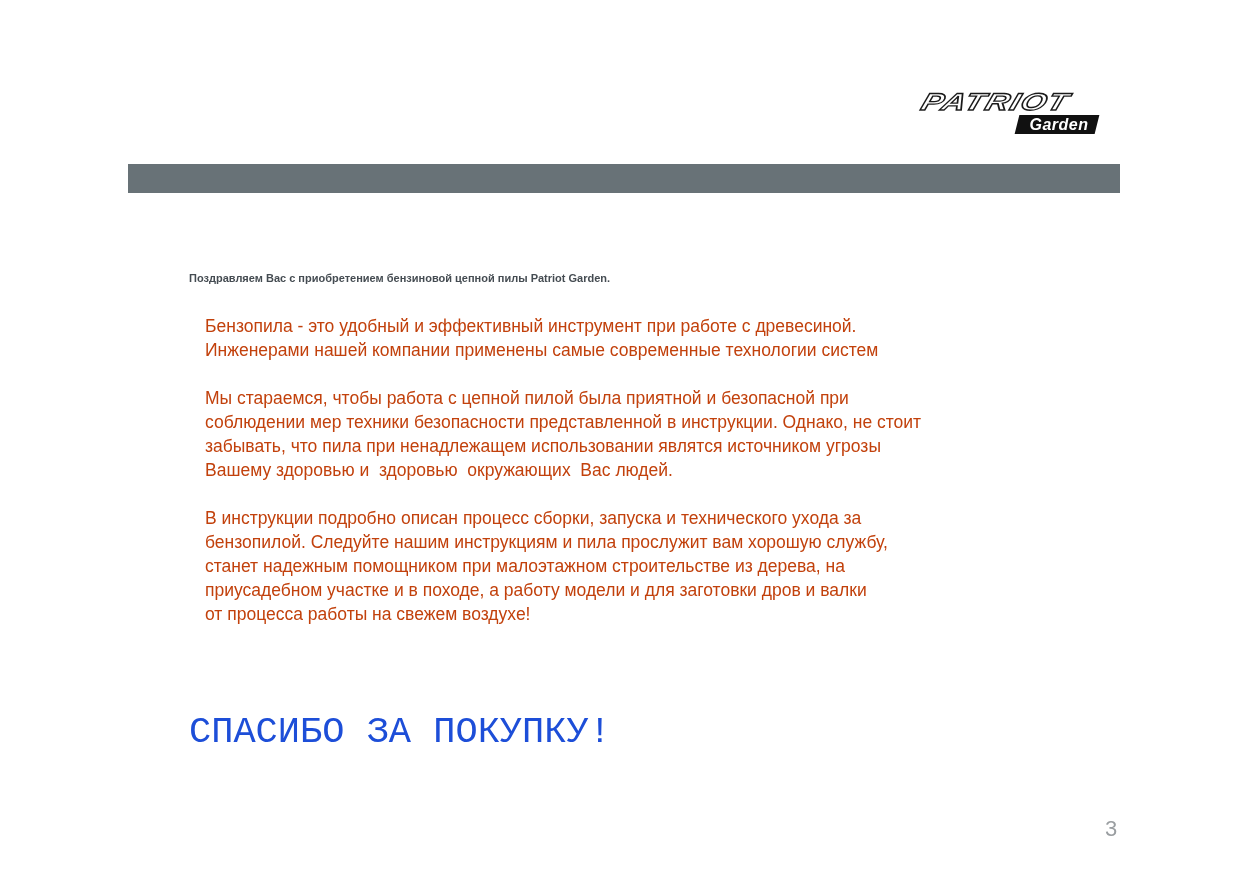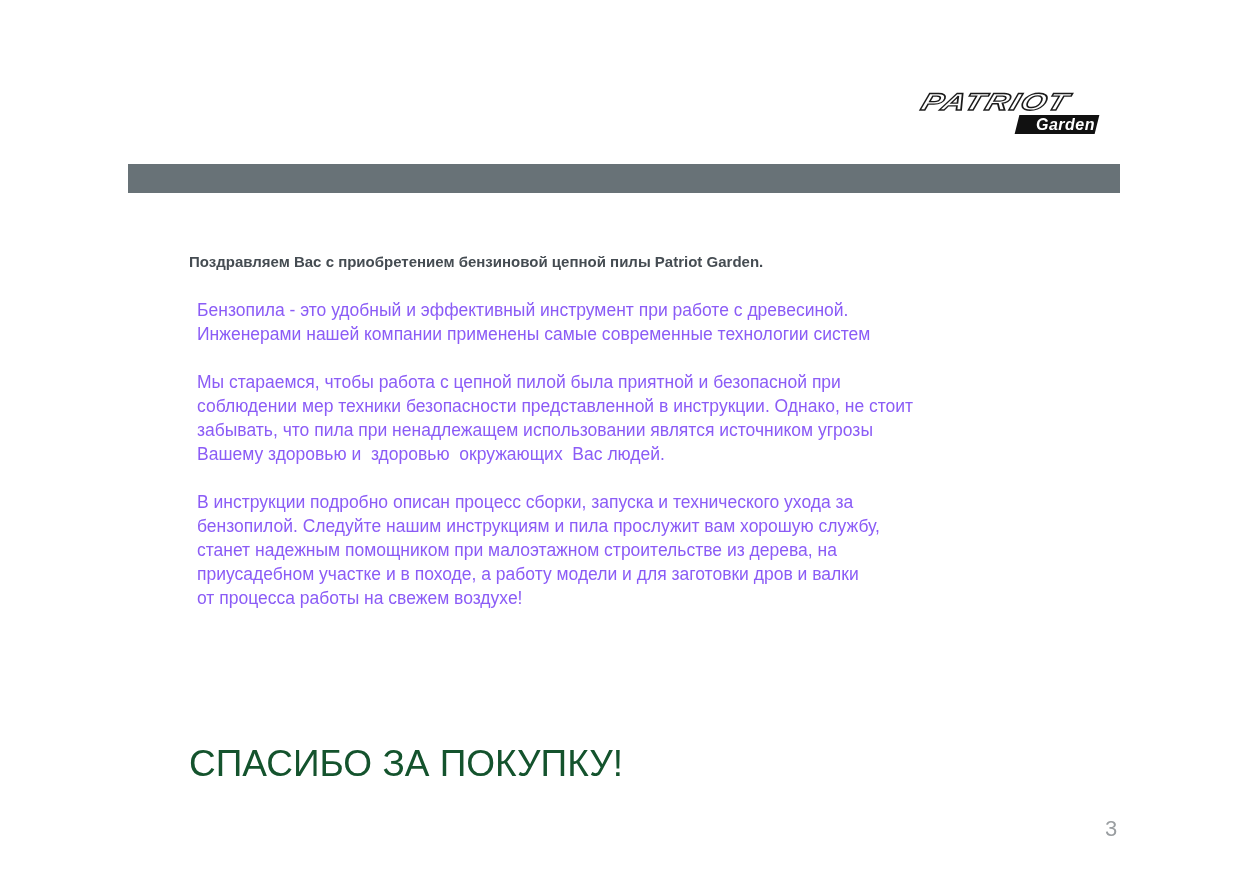--- a/index.html
+++ b/index.html
@@ -45,21 +45,21 @@
     width: 80px;
     height: 19px;
     background: #111111;
     transform: skewX(-14deg);
   }
   .logo-garden {
     position: absolute;
     left: 101px;
     top: 25px;
     width: 72px;
-    text-align: right;
+    text-align: center;
     font-family: "Liberation Sans", sans-serif;
     font-weight: bold;
     font-style: italic;
     font-size: 16px;
     line-height: 19px;
     color: #ffffff;
     letter-spacing: 0.5px;
   }
   .header-bar {
     position: absolute;
@@ -69,45 +69,46 @@
     height: 29px;
     background: #687277;
   }
   .content {
     position: absolute;
     left: 189px;
     top: 250px;
     width: 860px;
   }
   .intro-title {
-    font-size: 15px;
+    font-size: 11px;
     font-weight: bold;
     line-height: 24px;
-    margin: 0 0 24px 0;
+    margin: 16px 0 24px 0;
     color: #454c52;
   }
   .para {
     font-size: 17.5px;
     line-height: 24px;
-    margin: 0 0 24px 8px;
-    color: #8b5cf6;
+    margin: 0 0 24px 16px;
+    color: #c2410c;
   }
   .para .line {
     display: block;
     white-space: pre;
   }
   .thanks {
     position: absolute;
     left: 189px;
-    top: 740px;
+    top: 708px;
     font-size: 37px;
     line-height: 48px;
-    color: #14532d;
+    color: #1d4ed8;
     letter-spacing: 0px;
     white-space: nowrap;
+    font-family: Liberation Mono, monospace;
   }
   .page-number {
     position: absolute;
     left: 1105px;
     top: 816px;
     font-size: 22px;
     line-height: 26px;
     color: #9a9ea1;
   }
 </style>

